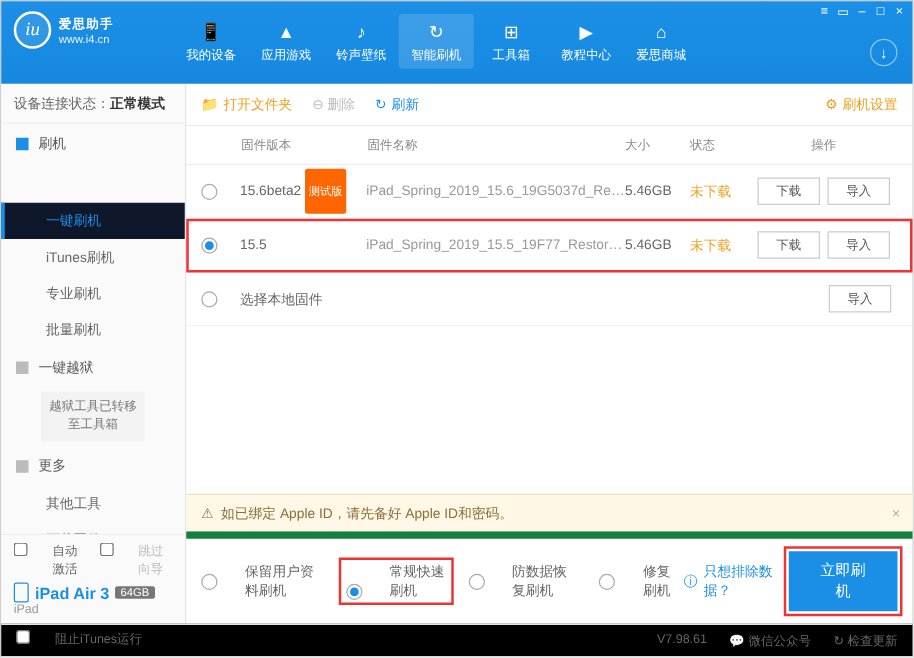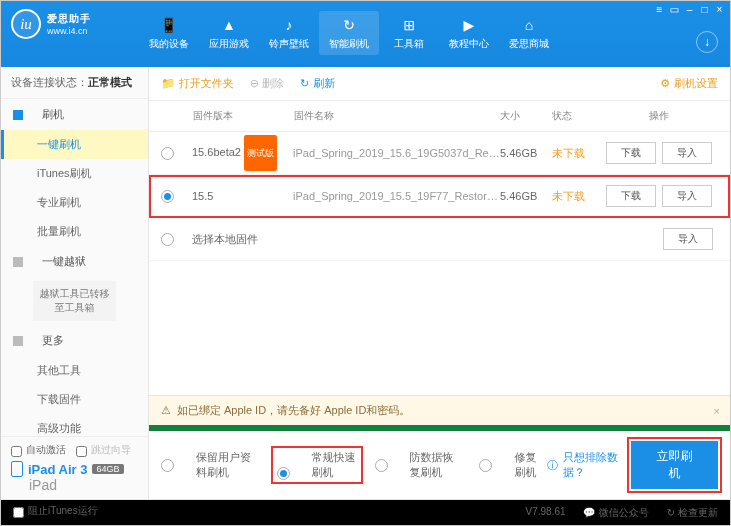--- a/index.html
+++ b/index.html
@@ -15,34 +15,34 @@
 .nav { position: absolute; left: 138px; top: 10px; display: flex; gap: 0; }
 .nav-item { width: 60px; display: flex; flex-direction: column; align-items: center; gap: 2px; cursor: pointer; font-size: 10px; padding: 4px 0; }
 .nav-item.active { background: rgba(255,255,255,.15); border-radius: 3px; }
 .nav-item .ic { width: 20px; height: 20px; display: flex; align-items: center; justify-content: center; font-size: 14px; }
 .sync { position: absolute; right: 12px; top: 30px; width: 22px; height: 22px; border: 1px solid rgba(255,255,255,.5); border-radius: 50%; display: flex; align-items: center; justify-content: center; font-size: 12px; cursor: pointer; }
 .body { flex: 1; display: flex; min-height: 0; }
 .side { width: 148px; border-right: 1px solid #e5e5e5; display: flex; flex-direction: column; background: #fafafa; }
 .side-top { font-size: 11px; padding: 8px 10px; border-bottom: 1px solid #eee; color: #666; }
 .side-top b { color: #333; }
 .side-scroll { flex: 1; overflow: auto; }
-.menu-head { display: flex; align-items: center; gap: 19px; padding: 8px 12px; font-size: 11px; color: #555; cursor: pointer; }
+.menu-head { display: flex; align-items: center; gap: 8px; padding: 8px 12px; font-size: 11px; color: #555; cursor: pointer; }
 .menu-head .sq { width: 10px; height: 10px; background: #1b8fe6; }
 .menu-head.grey .sq { background: #bbb; }
 .menu-item { padding: 7px 10px 7px 36px; font-size: 11px; color: #666; cursor: pointer; }
-.menu-item.active { background: #fef9c3; color: #1b8fe6; border-left: 3px solid #1b8fe6; padding-left: 33px; }
+.menu-item.active { background: #0f172a; color: #1b8fe6; border-left: 3px solid #1b8fe6; padding-left: 33px; margin-top: 32px; }
 .menu-box { margin: 4px 32px; padding: 6px 4px; background: #f3f3f3; color: #777; font-size: 10px; text-align: center; line-height: 1.4; }
 .side-bottom { border-top: 1px solid #eee; padding: 6px 10px; }
-.cbx { display: flex; align-items: flex-end; gap: 4px; font-size: 10px; color: #666; margin-bottom: 4px; }
+.cbx { display: flex; align-items: flex-start; gap: 20px; font-size: 10px; color: #666; margin-bottom: 4px; }
 .cbx input { width: 11px; height: 11px; }
 .cbx.faded { color: #bbb; }
 .device { color: #1b8fe6; font-size: 13px; font-weight: bold; display: flex; align-items: center; gap: 5px; }
 .dev-ic { width: 12px; height: 16px; border: 1.5px solid #1b8fe6; border-radius: 2px; }
 .badge { background: #777; color: #fff; font-size: 9px; padding: 0 4px; border-radius: 2px; font-weight: normal; }
-.dev-sub { color: #999; font-size: 14px; margin-left: 18px; }
+.dev-sub { color: #999; font-size: 10px; }
 .main { flex: 1; display: flex; flex-direction: column; min-width: 0; }
 .toolbar { height: 34px; display: flex; align-items: center; padding: 0 12px; gap: 16px; border-bottom: 1px solid #eee; font-size: 11px; color: #666; }
 .toolbar .fld { color: #f0a020; display: flex; align-items: center; gap: 4px; }
 .toolbar .dis { color: #bbb; }
 .toolbar .ref { color: #1b8fe6; display: flex; align-items: center; gap: 4px; }
 .toolbar .right { margin-left: auto; color: #f0a020; display: flex; align-items: center; gap: 4px; }
 .thead { display: flex; padding: 8px 12px 8px 44px; font-size: 10px; color: #888; border-bottom: 1px solid #eee; }
 .c-ver { width: 101px; } .c-name { flex: 1; } .c-size { width: 52px; } .c-stat { width: 48px; } .c-ops { width: 118px; text-align: center; }
 .row { display: flex; align-items: center; padding: 10px 12px; border-bottom: 1px solid #f3f3f3; font-size: 11px; color: #666; }
 .row.sel { outline: 2px solid #e33; outline-offset: -2px; }

